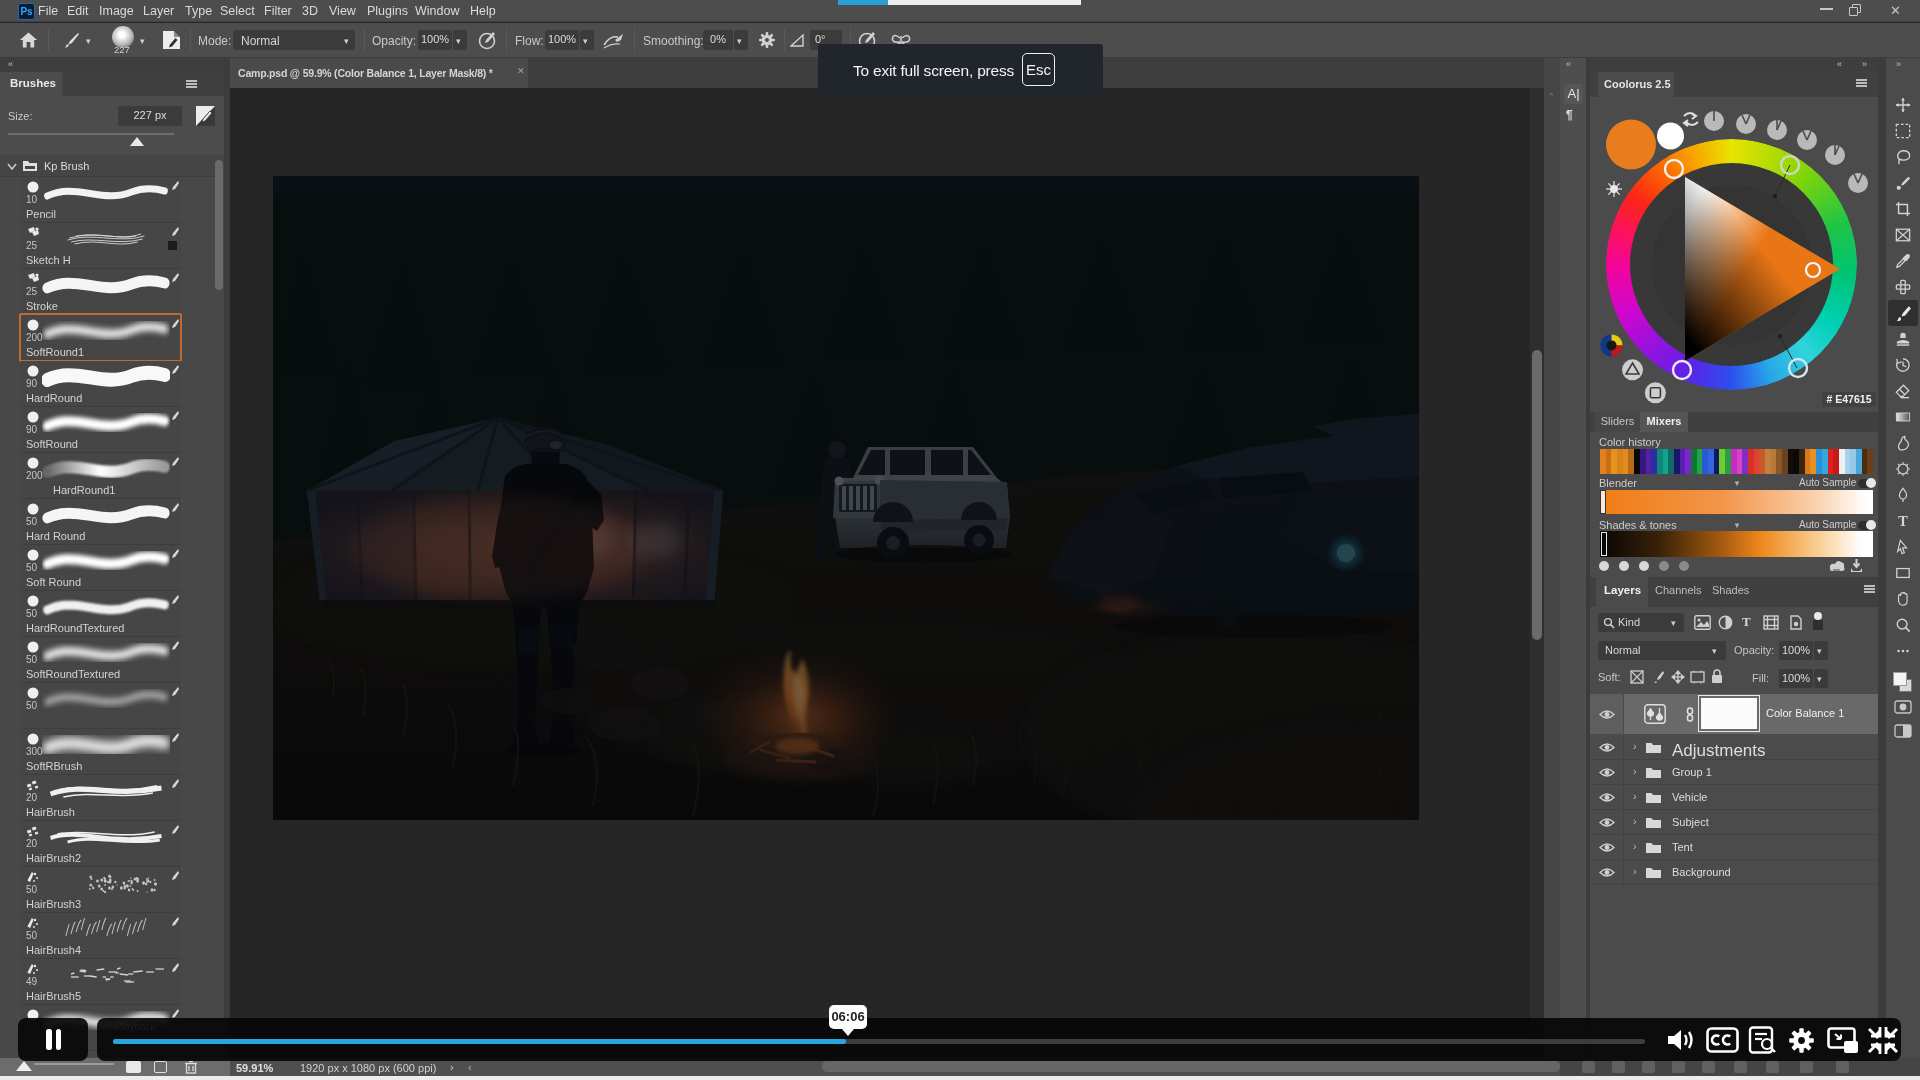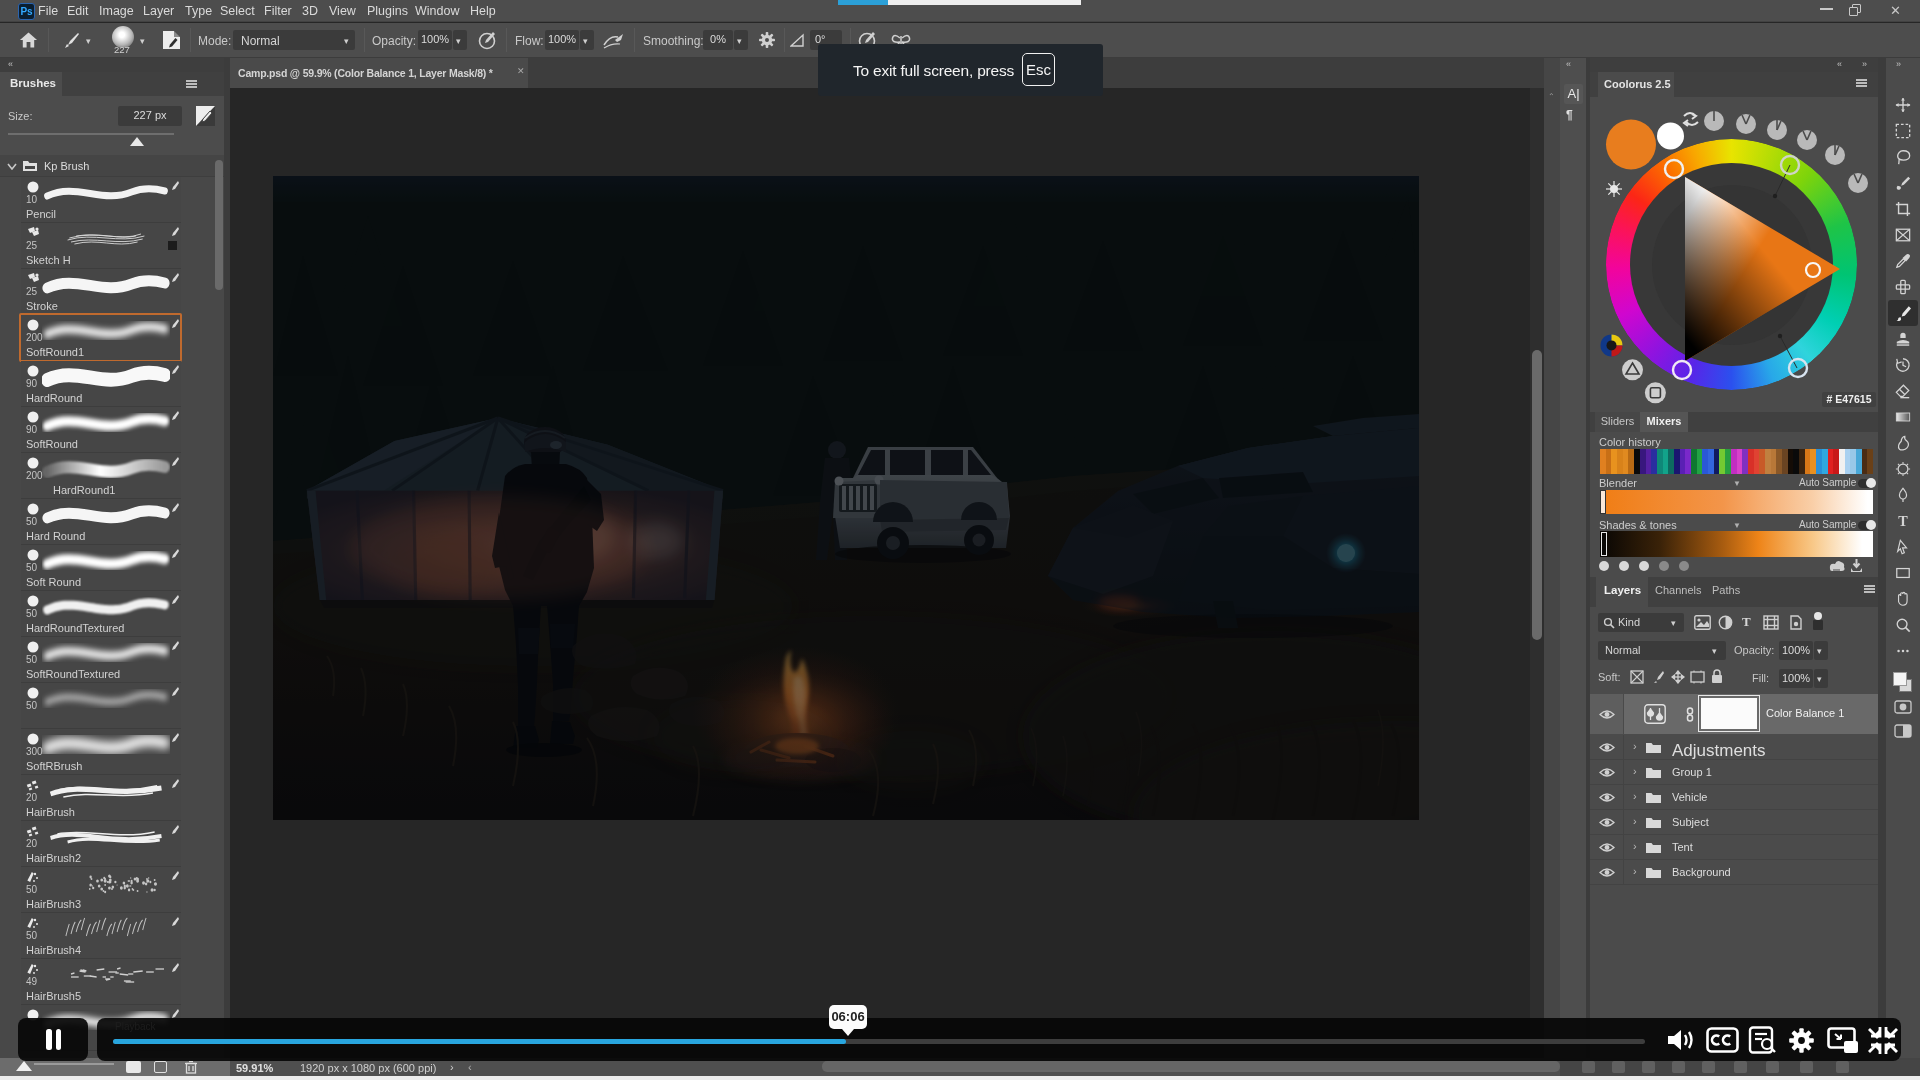--- a/index.html
+++ b/index.html
@@ -988,21 +988,21 @@
 <svg class="abs" style="left:1849px;top:558px;" width="15" height="15" viewBox="0 0 15 15">
       <g fill="#d0d0d0">
         <path d="M7.5 1 L7.5 8 M4.5 5.5 L7.5 9 L10.5 5.5" stroke="#d0d0d0" stroke-width="2" fill="none"></path>
         <path d="M2 10 L4 13 L11 13 L13 10 L13 14 L2 14 Z"></path>
       </g>
     </svg>
 <div class="abs" style="left:1590px;top:577px;width:288px;height:30px;background:#404040;"></div>
 <div class="abs" style="left:1596px;top:577px;width:52px;height:30px;background:#4b4b4b;"></div>
 <div class="abs" style="left:1604px;top:584px;color:#f0f0f0;font-size:11.5px;font-weight:bold;">Layers</div>
 <div class="abs" style="left:1655px;top:584px;color:#bdbdbd;font-size:11px;text-align:center;">Channels</div>
-<div class="abs" style="left:1712px;top:584px;color:#bdbdbd;font-size:11px;">Paths</div>
+<div class="abs" style="left:1712px;top:584px;color:#bdbdbd;font-size:11px;">Shades</div>
 <div class="abs" style="left:1864px;top:585px;width:11px;height:2px;background:#bdbdbd;box-shadow:0 3px 0 #bdbdbd,0 6px 0 #bdbdbd;"></div>
 <div class="abs box" style="left:1598px;top:613px;width:86px;height:19px;"></div>
 <svg class="abs" style="left:1603px;top:617px;" width="12" height="12" viewBox="0 0 12 12">
       <circle cx="5" cy="5" r="3.4" fill="none" stroke="#cfcfcf" stroke-width="1.4"></circle>
       <line x1="7.6" y1="7.6" x2="11" y2="11" stroke="#cfcfcf" stroke-width="1.6"></line>
     </svg>
 <div class="abs" style="left:1618px;top:616px;color:#d6d6d6;font-size:11px;">Kind</div>
 <div class="abs chev" style="left:1671px;top:618px;">▾</div>
 <svg class="abs" style="left:1694px;top:615px;" width="17" height="15" viewBox="0 0 17 15">
       <rect x="0.8" y="0.8" width="15.4" height="13.4" rx="1.5" fill="none" stroke="#cfcfcf" stroke-width="1.4"></rect>

